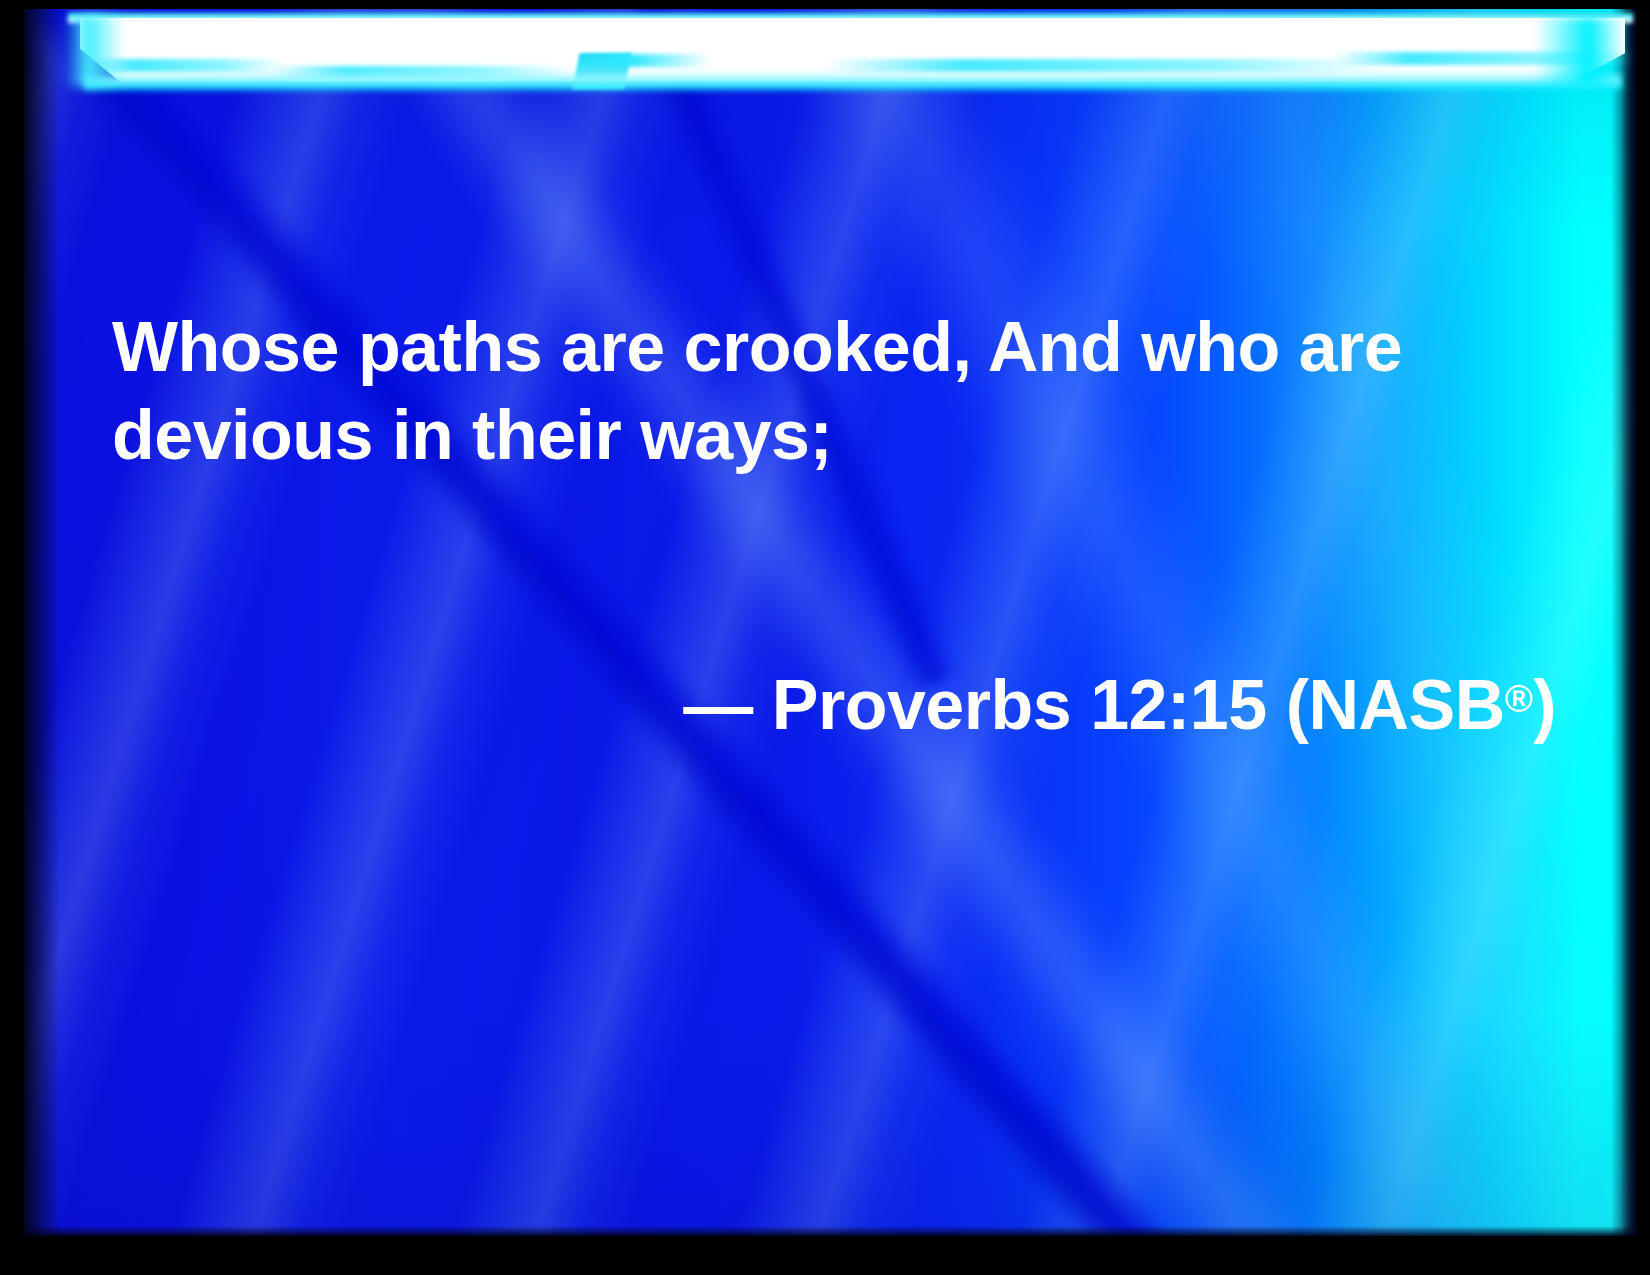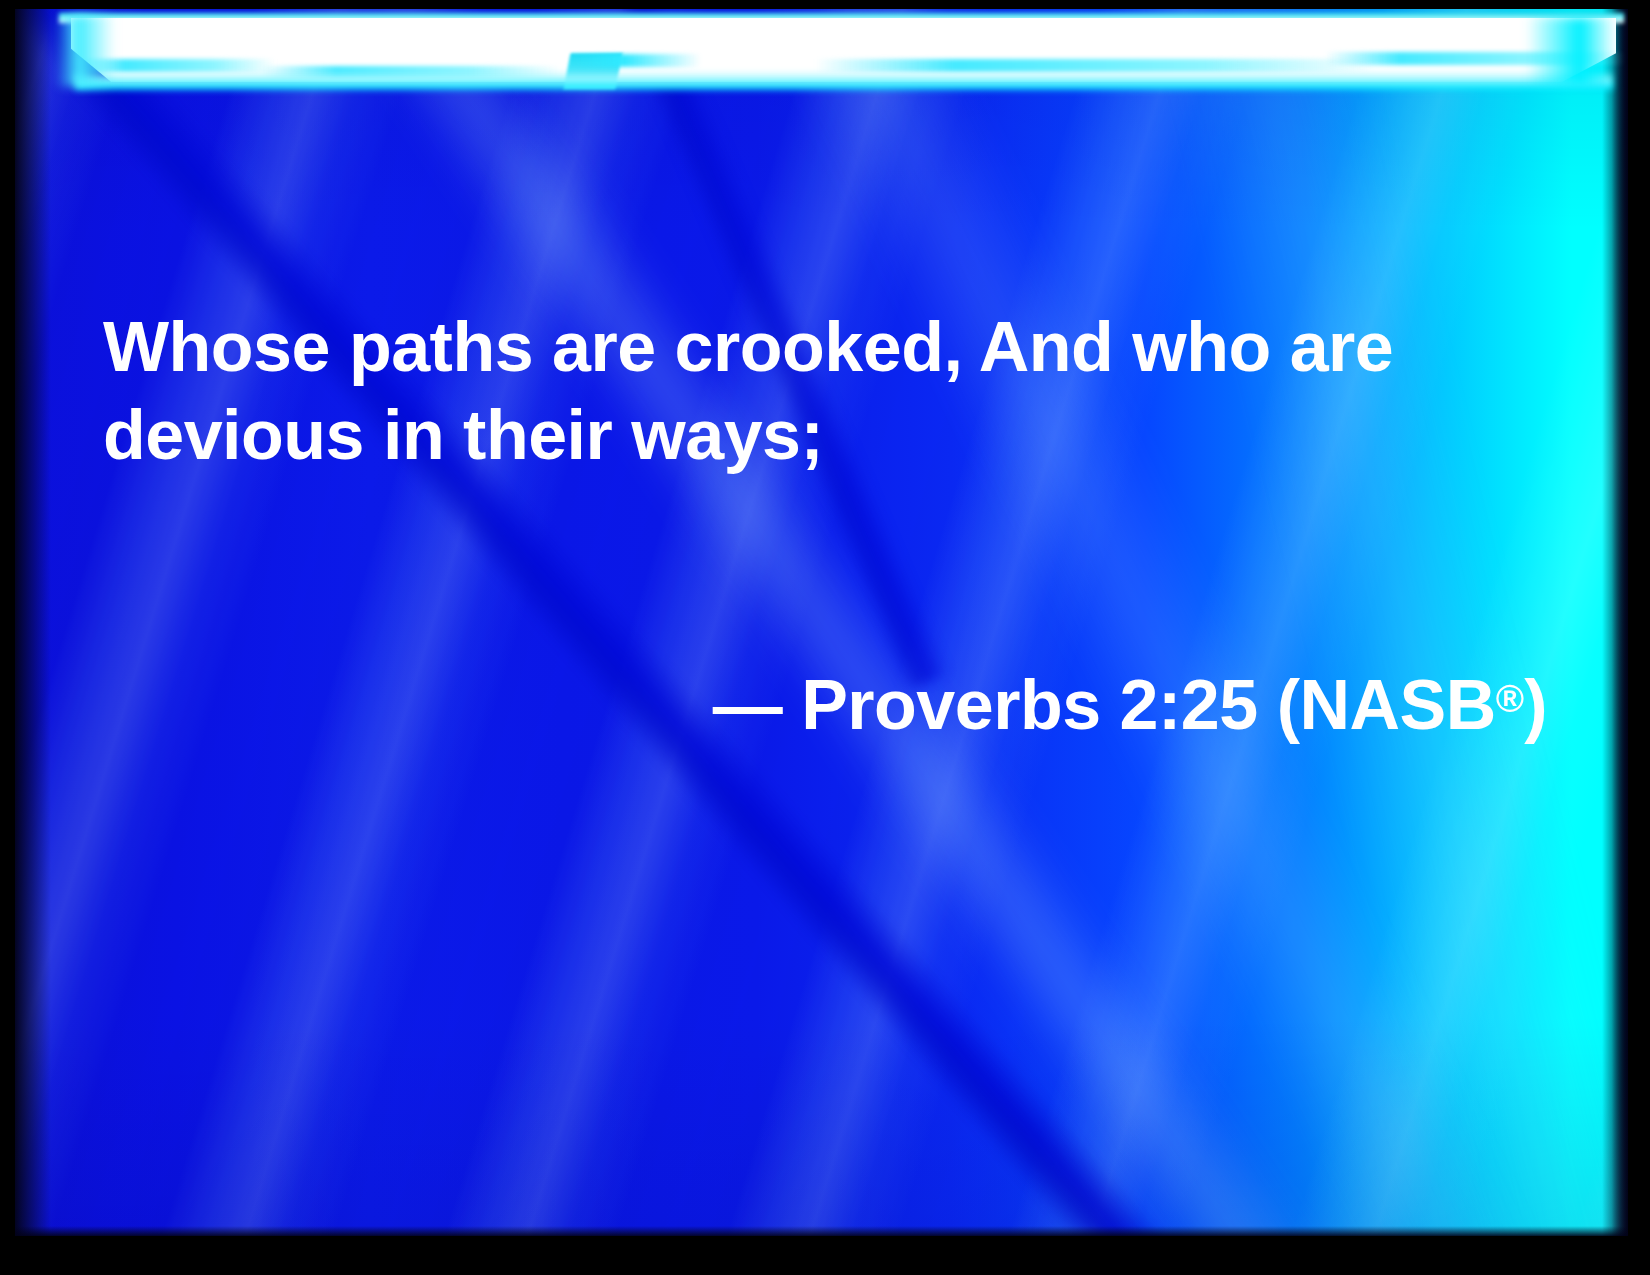--- a/index.html
+++ b/index.html
@@ -11,21 +11,21 @@
     position: relative;
     width: 1650px;
     height: 1275px;
     background: #000000;
     overflow: hidden;
     font-family: "Liberation Sans", "DejaVu Sans", sans-serif;
   }
   
   #canvas {
     position: absolute;
-    left: 15px;
+    left: 24px;
     top: 9px;
     width: 1613px;
     height: 1227px;
     overflow: hidden;
     background: #0a0fd0;
   }
   
   .bg-base {
     position: absolute;
     inset: 0;
@@ -270,17 +270,17 @@
       <div class="band-streak s3"></div>
       <div class="band-streak s4"></div>
       <div class="band-streak s5"></div>
       <div class="band-glow-bot"></div>
       <div class="band-taper-l"></div>
       <div class="band-taper-r"></div>
     </div>
 
     <div id="verse-block">
       <span id="verse-text">Whose paths are crooked, And who are devious in their ways;</span>
-      <span id="attribution"><span>— Proverbs 2:25 (NASB</span><span class="reg">®</span><span>)</span></span>
+      <span id="attribution"><span>— Proverbs 12:15 (NASB</span><span class="reg">®</span><span>)</span></span>
     </div>
 
   </div>
 </div>
 
 </body></html>

